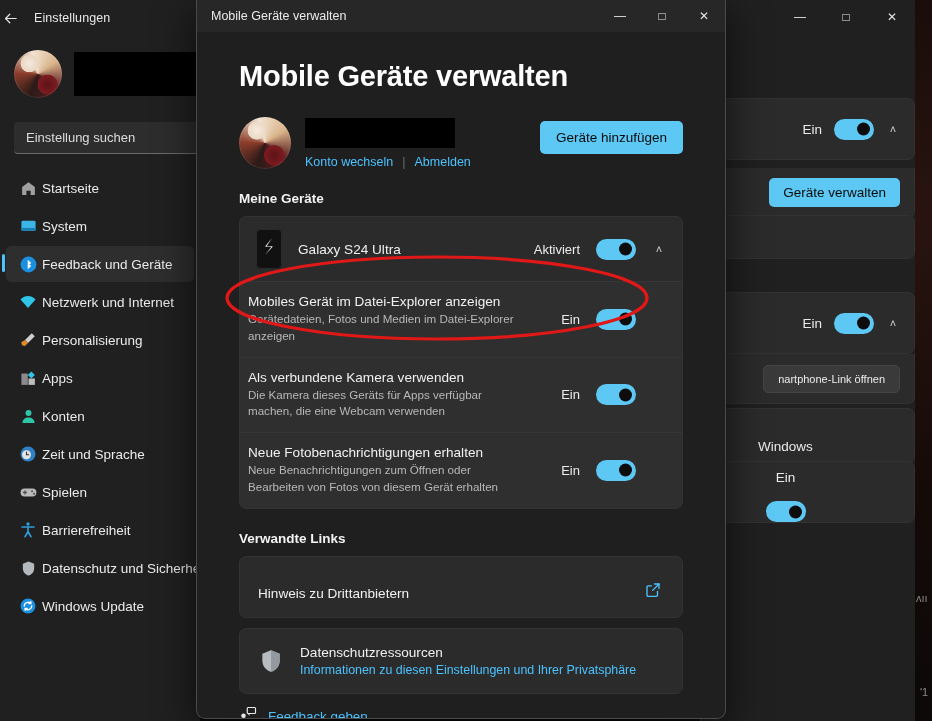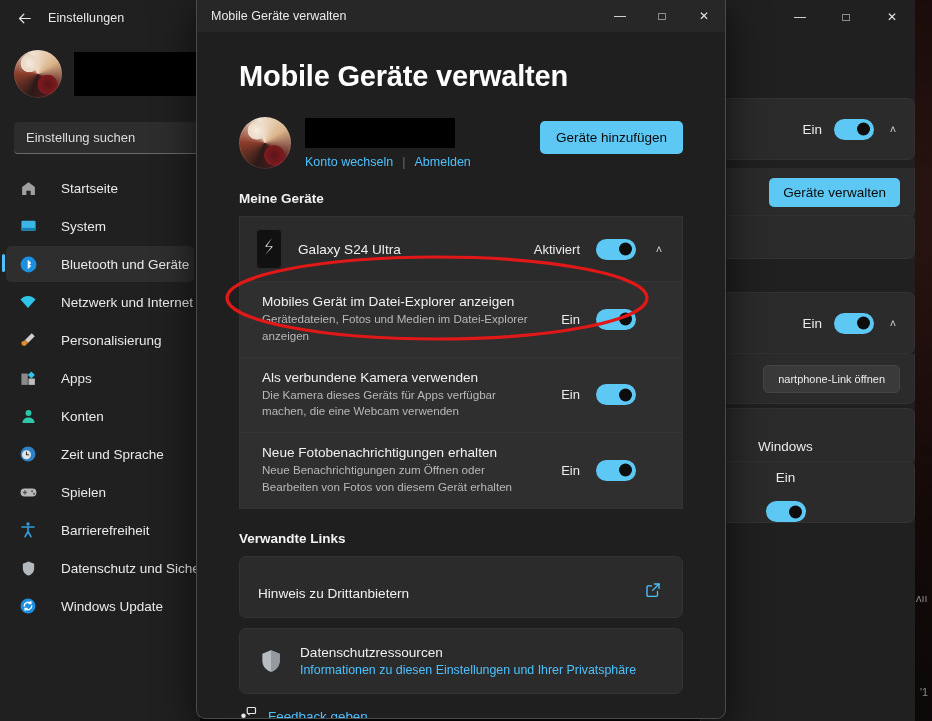--- a/index.html
+++ b/index.html
@@ -21,21 +21,21 @@
   }
 
   
   .settings-win {
     position: absolute; left: 0; top: 0; width: 200px; height: 721px;
     background: #202020;
     overflow: hidden;
   }
   .settings-titlebar {
     height: 36px; display: flex; align-items: center; gap: 14px;
-    padding-left: 14px;
+    padding-left: 0;
   }
   .back-arrow {
     width: 20px; height: 20px; display: flex; align-items: center; justify-content: center;
     color: #e6e6e6; font-size: 16px; line-height: 1;
   }
   .settings-title { font-size: 12.5px; color: #e8e8e8; letter-spacing: .1px; }
 
   .acct-row {
     display: flex; align-items: center; gap: 12px;
     padding: 14px 0 14px 14px;
@@ -53,21 +53,21 @@
 
   .search-box {
     margin: 10px 0 16px 14px; height: 32px; width: 186px;
     background: #2d2d2d; border-bottom: 1px solid #6b6b6b;
     border-radius: 4px; display: flex; align-items: center; padding: 0 12px;
     font-size: 13px; color: #dcdcdc;
   }
 
   .nav-list { padding: 0 0 0 0; }
   .nav-item {
-    position: relative; display: flex; align-items: center; gap: 23px;
+    position: relative; display: flex; align-items: center; gap: 4px;
     height: 36px; margin: 2px 6px; padding-left: 12px; border-radius: 5px;
     font-size: 13.5px; color: #eaeaea; white-space: nowrap;
   }
   .nav-item.selected { background: #2e2e2e; }
   .nav-item.selected::before {
     content: ""; position: absolute; left: -4px; top: 8px;
     width: 3px; height: 18px; border-radius: 2px; background: #4cc2ff;
   }
   .nav-ico { width: 20px; height: 20px; flex: none; display: flex; align-items: center; justify-content: center; }
 
@@ -149,29 +149,29 @@
       conic-gradient(from 200deg at 50% 50%, #2b1a18, #8c3d2a, #f2e3d2, #d9b48a, #5a1d20, #2b1a18);
     box-shadow: inset 0 0 0 1px rgba(255,255,255,.1);
   }
   .acct-mid { flex: 1; padding-top: 1px; }
   .acct-mid .redact { width: 150px; height: 30px; background: #000; }
   .acct-links { margin-top: 7px; font-size: 12.5px; color: #6b6b6b; display: flex; gap: 9px; }
   .acct-links a { color: #4cc2ff; text-decoration: none; }
   .sec-head { font-size: 13.5px; font-weight: 700; color: #f2f2f2; margin-bottom: 10px; }
 
   .card {
-    background: #2b2b2b; border: 1px solid #333; border-radius: 0; overflow: hidden;
+    background: #2b2b2b; border: 1px solid #333; border-radius: 7px; overflow: hidden;
     margin-bottom: 18px;
   }
   .dev-row {
     display: flex; align-items: center; gap: 16px;
     padding: 12px 16px; min-height: 54px;
   }
   .dev-row + .dev-row { border-top: 1px solid #363636; }
-  .sub-row { padding-left: 22px; background: #2f2f2f; }
+  .sub-row { padding-left: 8px; background: #2f2f2f; }
   .phone-ico {
     width: 26px; height: 40px; border-radius: 5px; flex: none;
     background: #111; display: flex; align-items: center; justify-content: center;
     box-shadow: inset 0 0 0 1px #2a2a2a;
     color: #e8e8e8; font-size: 17px; line-height: 1;
   }
   .dev-txt { flex: 1; min-width: 0; }
   .dev-title { font-size: 13.6px; color: #f0f0f0; }
   .sub-row .dev-title { font-size: 13.6px; }
   .dev-desc { font-size: 11.6px; color: #b8b8b8; line-height: 1.45; margin-top: 2px; max-width: 270px; }
@@ -249,21 +249,21 @@
         <span>System</span>
       </div>
 
       <div class="nav-item selected">
         <span class="nav-ico">
           <svg width="19" height="19" viewBox="0 0 24 24">
               <circle cx="12" cy="12" r="10" fill="#1b8fe0"></circle>
               <path d="M11 6l4.5 4L11 14V6zM11 10l4.5 4L11 18v-8z" fill="#fff"></path>
             </svg>
         </span>
-        <span>Bluetooth und Geräte</span>
+        <span>Feedback und Geräte</span>
       </div>
 
       <div class="nav-item">
         <span class="nav-ico">
           <svg width="18" height="18" viewBox="0 0 24 24">
               <path d="M2 8.5C5 5.5 8.4 4 12 4s7 1.5 10 4.5L12 20z" fill="#2ec5e8"></path>
             </svg>
         </span>
         <span>Netzwerk und Internet</span>
       </div>

